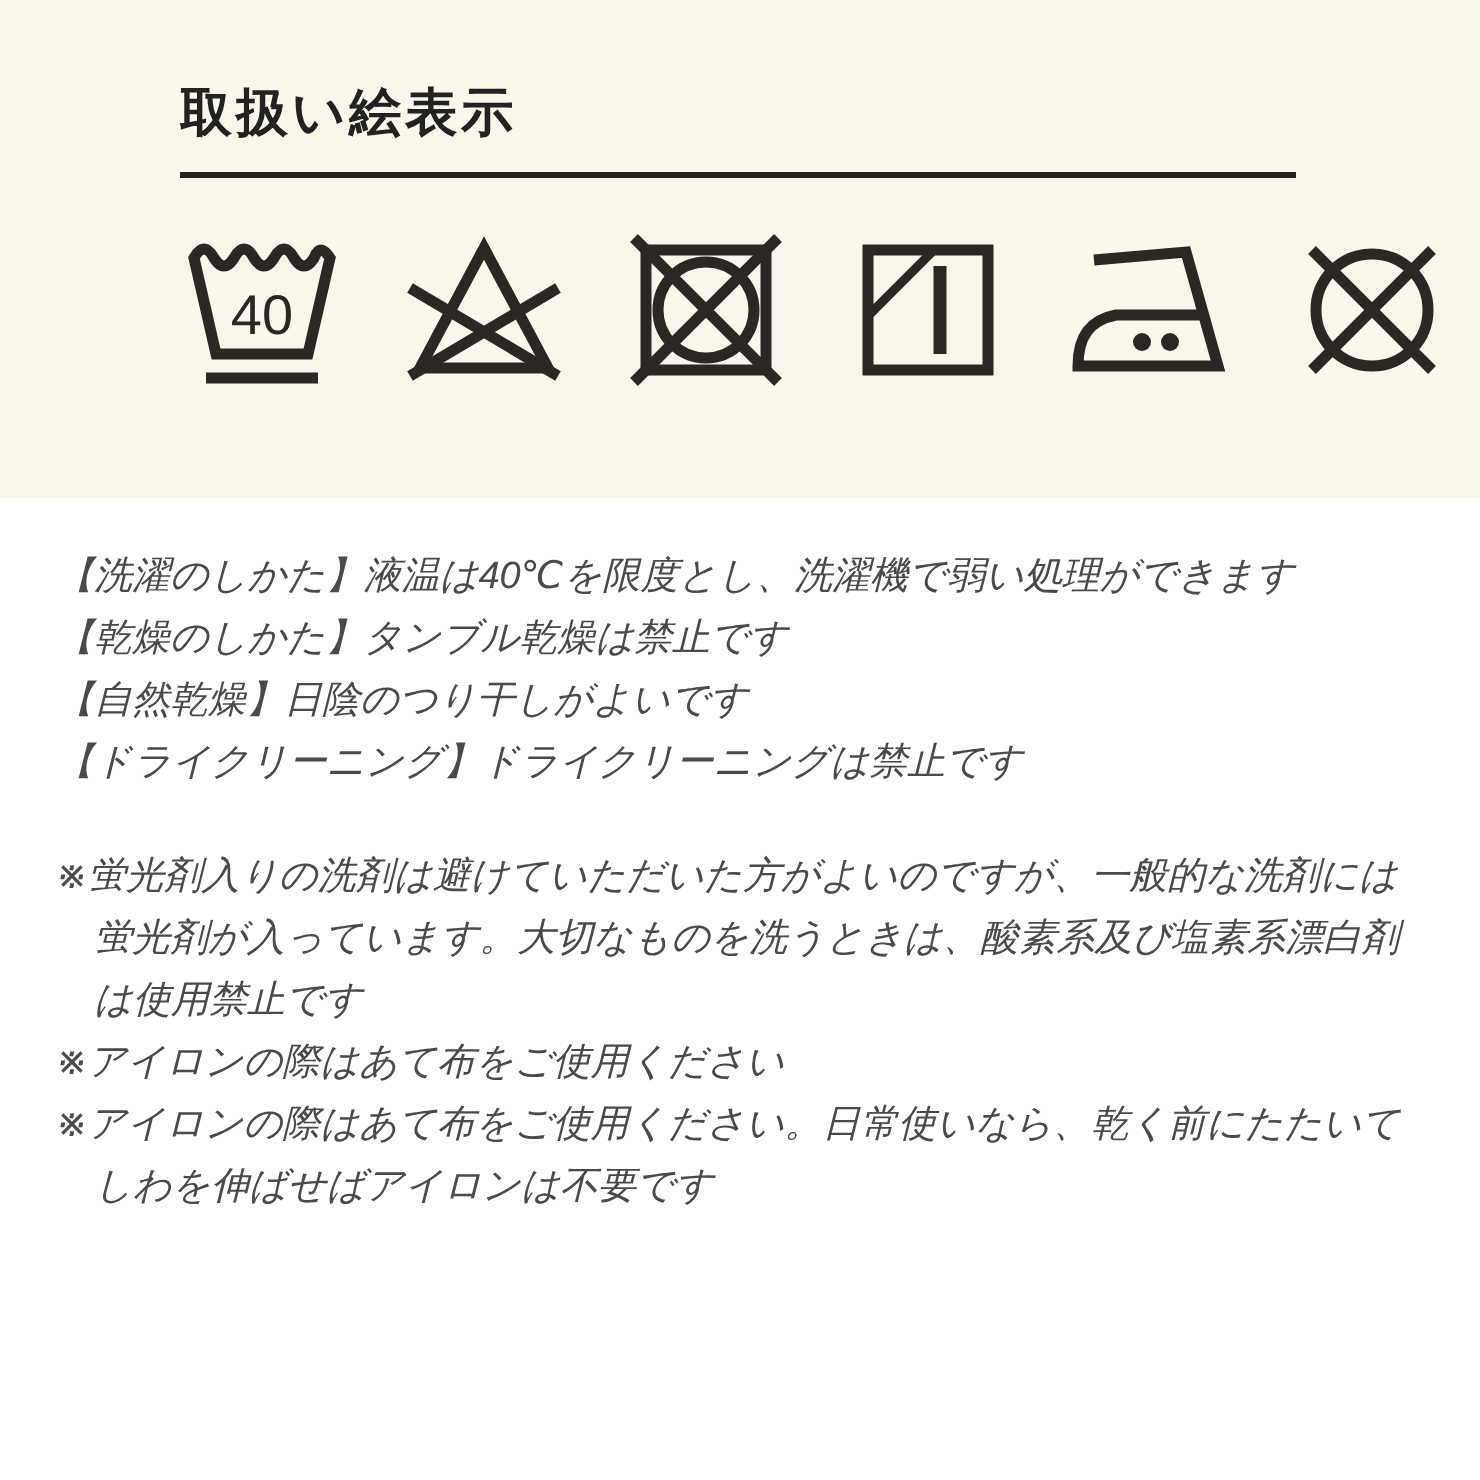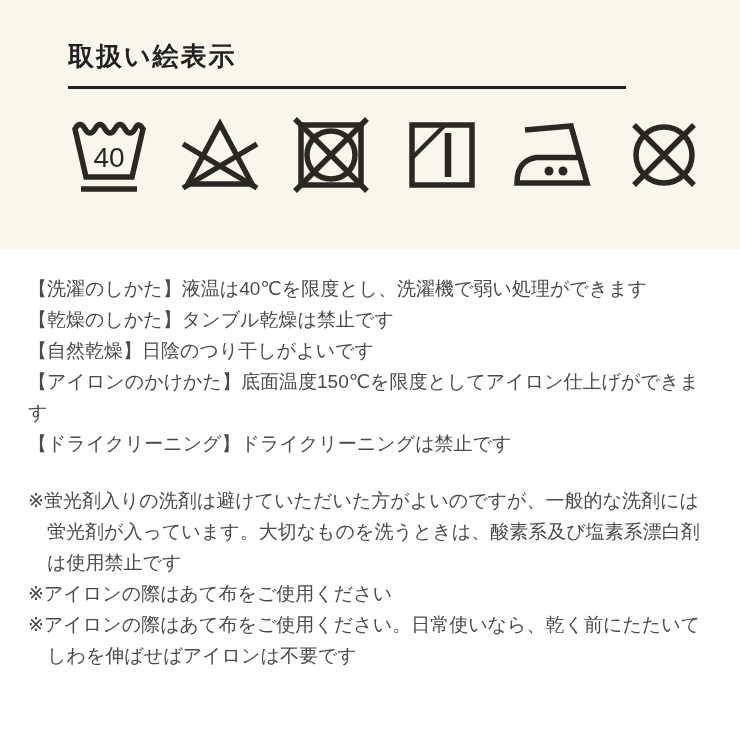--- a/index.html
+++ b/index.html
@@ -11,21 +11,21 @@
     font-family: "Liberation Sans", "DejaVu Sans", sans-serif;
     color: #4a4a4a;
     overflow: hidden;
   }
   .page { width: 740px; height: 740px; }
 
   
   .hero {
     height: 249px;
     background: #f9f7ec;
-    padding: 40px 0 0 68px;
+    padding: 40px 0 0 90px;
   }
   .title {
     margin: 0;
     font-size: 26px;
     line-height: 32px;
     font-weight: bold;
     letter-spacing: 2px;
     color: #222222;
   }
   .title-underline {
@@ -51,21 +51,21 @@
   }
 
   
   .details {
     min-height: 491px;
     background: #ffffff;
     padding: 24px 24px 0 28px;
     font-size: 19px;
     line-height: 31px;
   }
-  .details p { margin: 0; }
+  .details p { margin: 0; font-style: italic; }
   .notes { margin-top: 26px; }
   .note {
     padding-left: 1em;
     text-indent: -1em;
   }
 </style>
 </head>
 <body>
 
 <div class="page">
@@ -111,21 +111,20 @@
       </svg>
 
     </div>
   </section>
 
   <section class="details">
     <div>
       <p>【洗濯のしかた】液温は40℃を限度とし、洗濯機で弱い処理ができます</p>
       <p>【乾燥のしかた】タンブル乾燥は禁止です</p>
       <p>【自然乾燥】日陰のつり干しがよいです</p>
-      <p>【アイロンのかけかた】底面温度150℃を限度としてアイロン仕上げができます</p>
       <p>【ドライクリーニング】ドライクリーニングは禁止です</p>
     </div>
 
     <div class="notes">
       <p class="note">※蛍光剤入りの洗剤は避けていただいた方がよいのですが、一般的な洗剤には蛍光剤が入っています。大切なものを洗うときは、酸素系及び塩素系漂白剤は使用禁止です</p>
       <p class="note">※アイロンの際はあて布をご使用ください</p>
       <p class="note">※アイロンの際はあて布をご使用ください。日常使いなら、乾く前にたたいてしわを伸ばせばアイロンは不要です</p>
     </div>
   </section>
 

